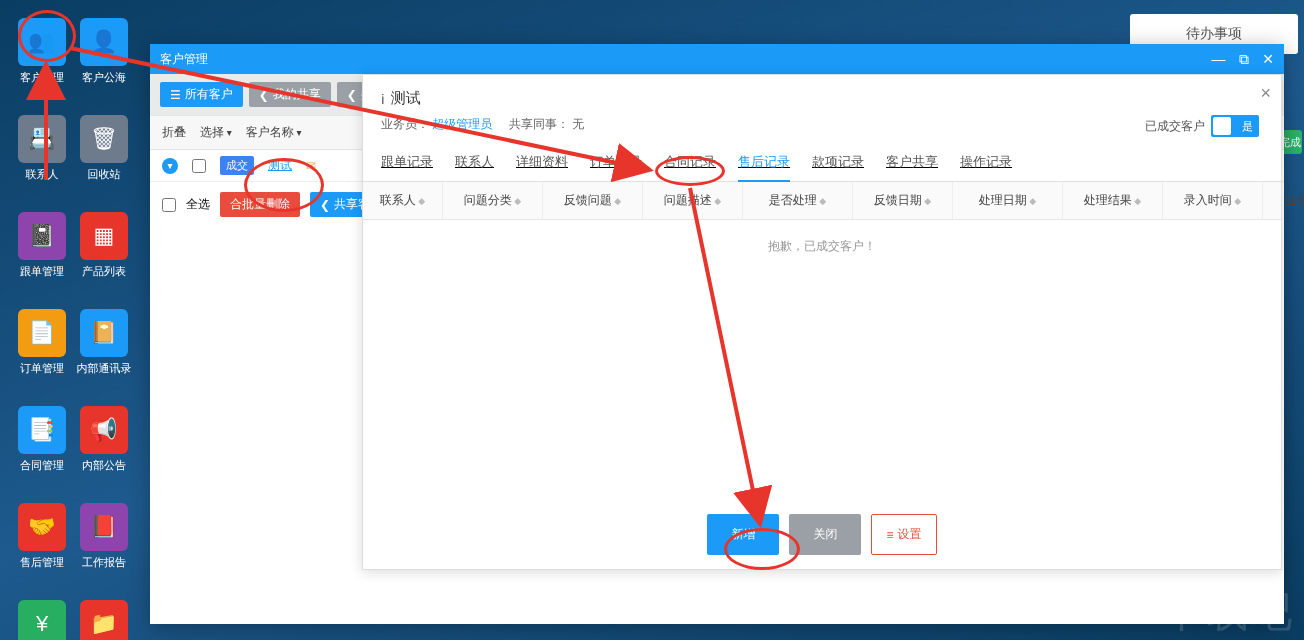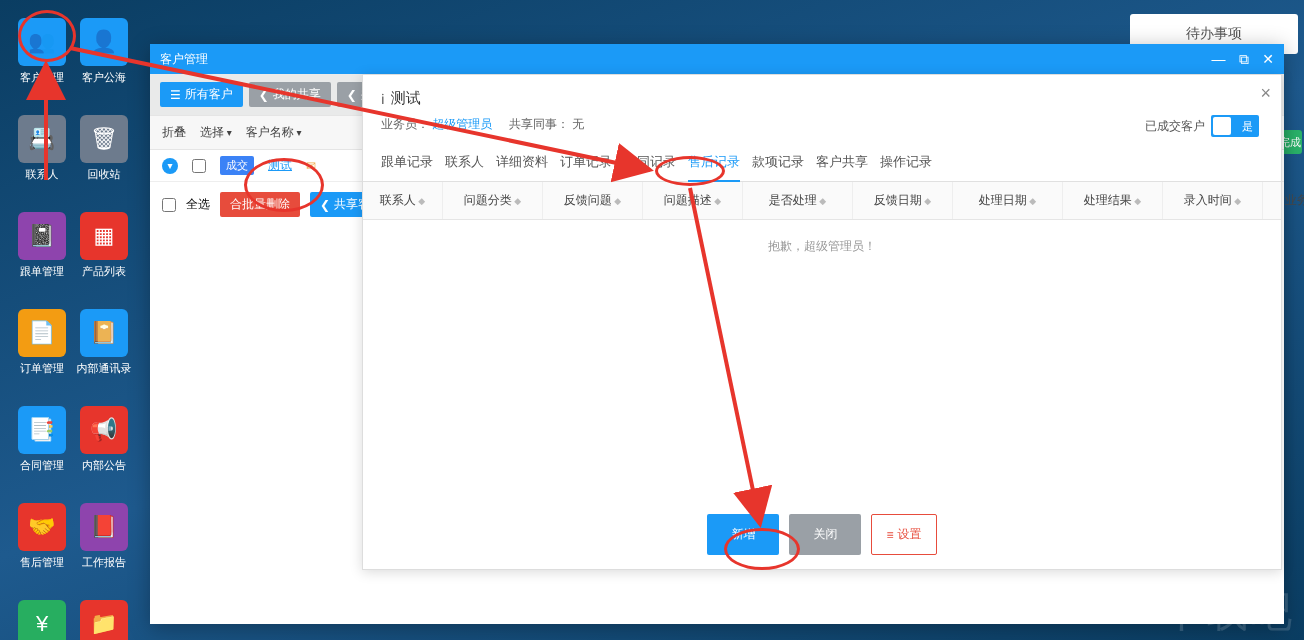--- a/index.html
+++ b/index.html
@@ -81,21 +81,21 @@
   }
   .detail-close { position:absolute; right:10px; top:8px; font-size:18px; color:#888; cursor:pointer;}
   .detail-head { padding:14px 18px 6px; }
   .detail-title { font-size:15px; color:#333; display:flex; align-items:center; gap:6px;}
   .detail-meta { font-size:12px; color:#666; margin-top:8px;}
   .detail-meta .link { color:#1B9AF7;}
   .toggle-right { position:absolute; right:22px; top:40px; display:flex; align-items:center; gap:6px; font-size:12px; color:#555;}
   .switch { width:48px; height:22px; background:#1B9AF7; border-radius:2px; position:relative; color:#fff; display:flex; align-items:center; justify-content:flex-end; padding-right:6px; font-size:11px;}
   .switch::before{content:""; position:absolute; left:2px; top:2px; width:18px; height:18px; background:#fff; border-radius:2px;}
 
-  .tabs { border-bottom:1px solid #e0e0e0; padding: 14px 18px 0; display:flex; gap:12px;}
+  .tabs { border-bottom:1px solid #e0e0e0; padding: 14px 18px 0; display:flex; gap:22px;text-decoration:underline;}
   .tab { padding-bottom:10px; color:#555; cursor:pointer; font-size:13px; position:relative;}
   .tab.active { color:#1B9AF7; }
   .tab.active::after { content:""; position:absolute; left:0; right:0; bottom:-1px; height:2px; background:#1B9AF7;}
 
   .inner-table-head {
     display:grid;
     grid-template-columns: 80px 100px 100px 100px 110px 100px 110px 100px 100px 90px 1fr;
     border-bottom:1px solid #e5e5e5; background:#fafafa;
   }
   .inner-table-head > div { padding:10px 4px; font-size:12px; color:#444; text-align:center; border-right:1px solid #eee; white-space:nowrap; overflow:hidden;}
@@ -270,21 +270,21 @@
       <div class="sort">反馈问题</div>
       <div class="sort">问题描述</div>
       <div class="sort">是否处理</div>
       <div class="sort">反馈日期</div>
       <div class="sort">处理日期</div>
       <div class="sort">处理结果</div>
       <div class="sort">录入时间</div>
       <div class="sort">业务员</div>
     </div>
 
-  <div class="empty-msg">抱歉，超级管理员！</div>
+  <div class="empty-msg">抱歉，已成交客户！</div>
 
   <div class="detail-footer">
     <button class="btn btn-blue" style="padding:12px 24px">新增</button>
     <button class="btn btn-grey" style="padding:6px 24px">关闭</button>
     <button class="btn btn-outline-red" style="padding:6px 14px">
       <span>≡</span>
       <span>设置</span>
     </button>
   </div>
 </div>

